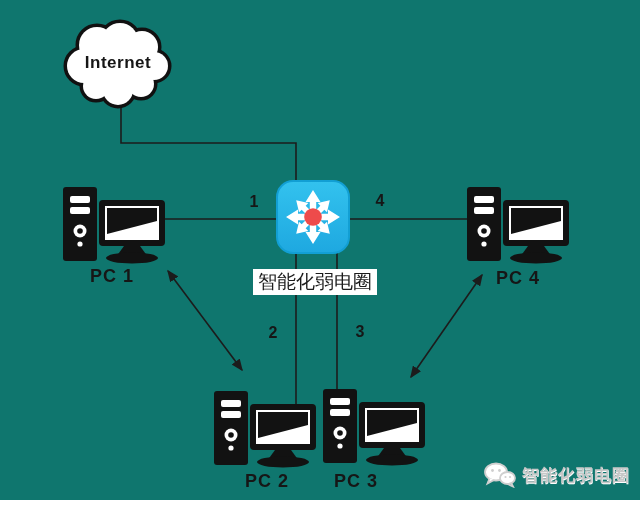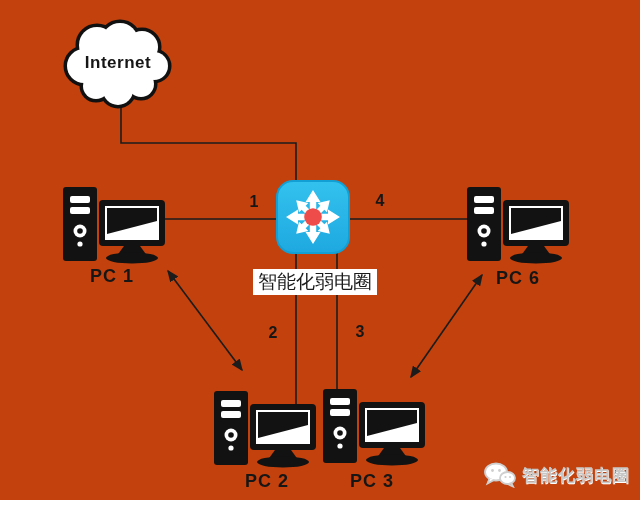--- a/index.html
+++ b/index.html
@@ -1,17 +1,17 @@
 <!DOCTYPE html>
 <html><head>
 <meta charset="utf-8">
 <style>
   html,body{margin:0;padding:0;background:#fff;}
   .stage{
-    position:relative;width:640px;height:500px;background:#c2410c;
+    position:relative;width:640px;height:500px;background:#0f766e;
     font-family:"Liberation Sans",sans-serif;overflow:hidden;text-decoration:underline;
   }
   .gfx{position:absolute;left:0;top:0;}
   .lbl{position:absolute;transform:translate(-50%,-50%);color:#161616;white-space:nowrap;}
   .internet-lbl{font-size:17px;font-weight:600;letter-spacing:.5px;}
   .pc-lbl{font-size:18px;font-weight:600;letter-spacing:1px;}
   .port-lbl{font-size:16px;font-weight:600;}
   .switch-lbl{font-size:19px;font-weight:500;background:#ffffff;padding:0 5px;color:#1b1b1b;}
   .watermark{
     position:absolute;right:10px;bottom:12px;display:flex;align-items:center;gap:5px;
@@ -111,23 +111,23 @@
   <div class="lbl internet-lbl" style="left:118px;top:63px;">Internet</div>
 
   <div class="lbl port-lbl" style="left:254px;top:202px;">1</div>
   <div class="lbl port-lbl" style="left:380px;top:201px;">4</div>
   <div class="lbl port-lbl" style="left:273px;top:333px;">2</div>
   <div class="lbl port-lbl" style="left:360px;top:332px;">3</div>
 
   <div class="lbl switch-lbl" style="left:315px;top:282px;">智能化弱电圈</div>
 
   <div class="lbl pc-lbl" style="left:112px;top:276px;">PC 1</div>
-  <div class="lbl pc-lbl" style="left:518px;top:278px;">PC 6</div>
+  <div class="lbl pc-lbl" style="left:518px;top:278px;">PC 4</div>
   <div class="lbl pc-lbl" style="left:267px;top:481px;">PC 2</div>
-  <div class="lbl pc-lbl" style="left:372px;top:481px;">PC 3</div>
+  <div class="lbl pc-lbl" style="left:356px;top:481px;">PC 3</div>
 
   <div class="watermark">
     <svg width="34" height="26" viewBox="0 0 34 26">
       <g stroke="#cfcfcf" stroke-width="1.8" fill="#ffffff">
         <ellipse cx="13" cy="10" rx="11" ry="8.5"></ellipse>
         <path d="M6,16 L4,22 L11,18 Z" stroke="none" fill="#ffffff"></path>
         <path d="M6.5,16.5 L4.5,21.5 L11,18" fill="none"></path>
         <ellipse cx="24.5" cy="16" rx="7.5" ry="6"></ellipse>
         <path d="M28,20.5 L30,24.5 L24.5,22" fill="none"></path>
       </g>

